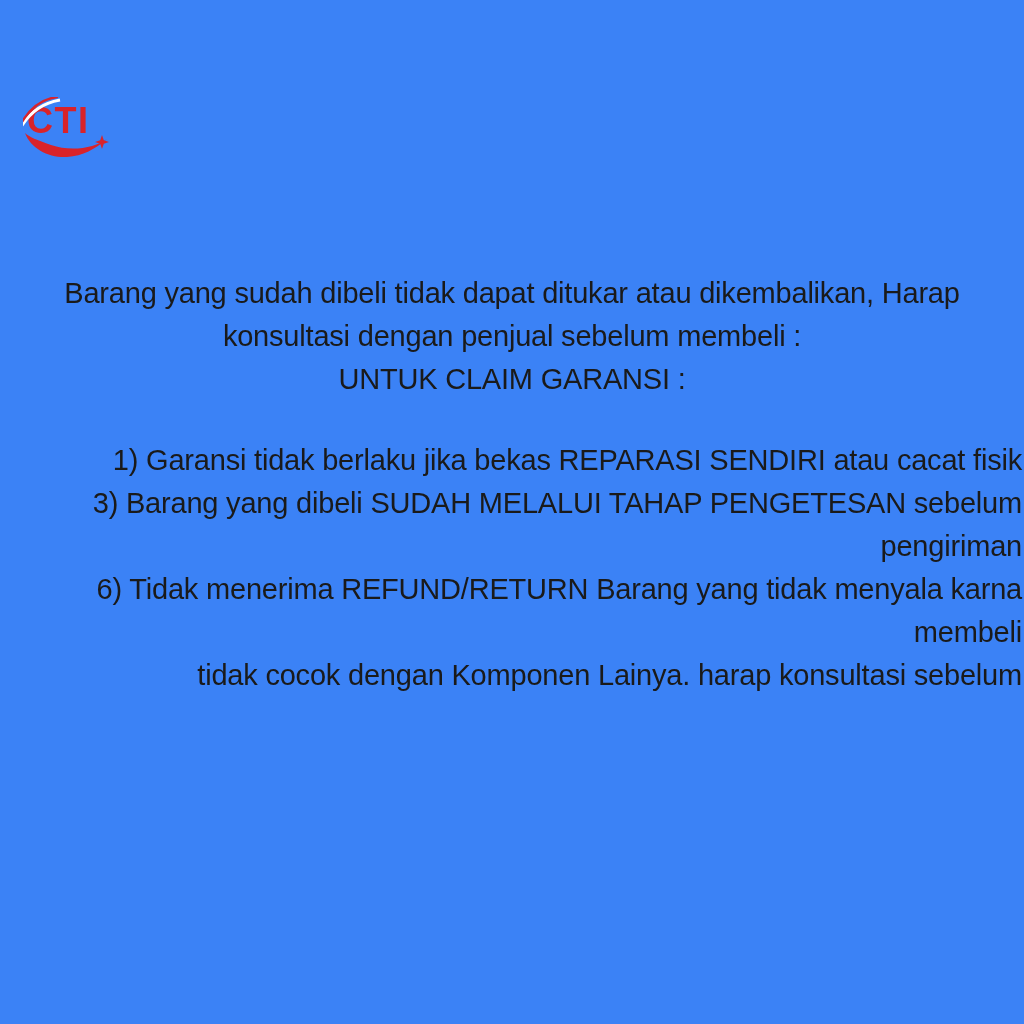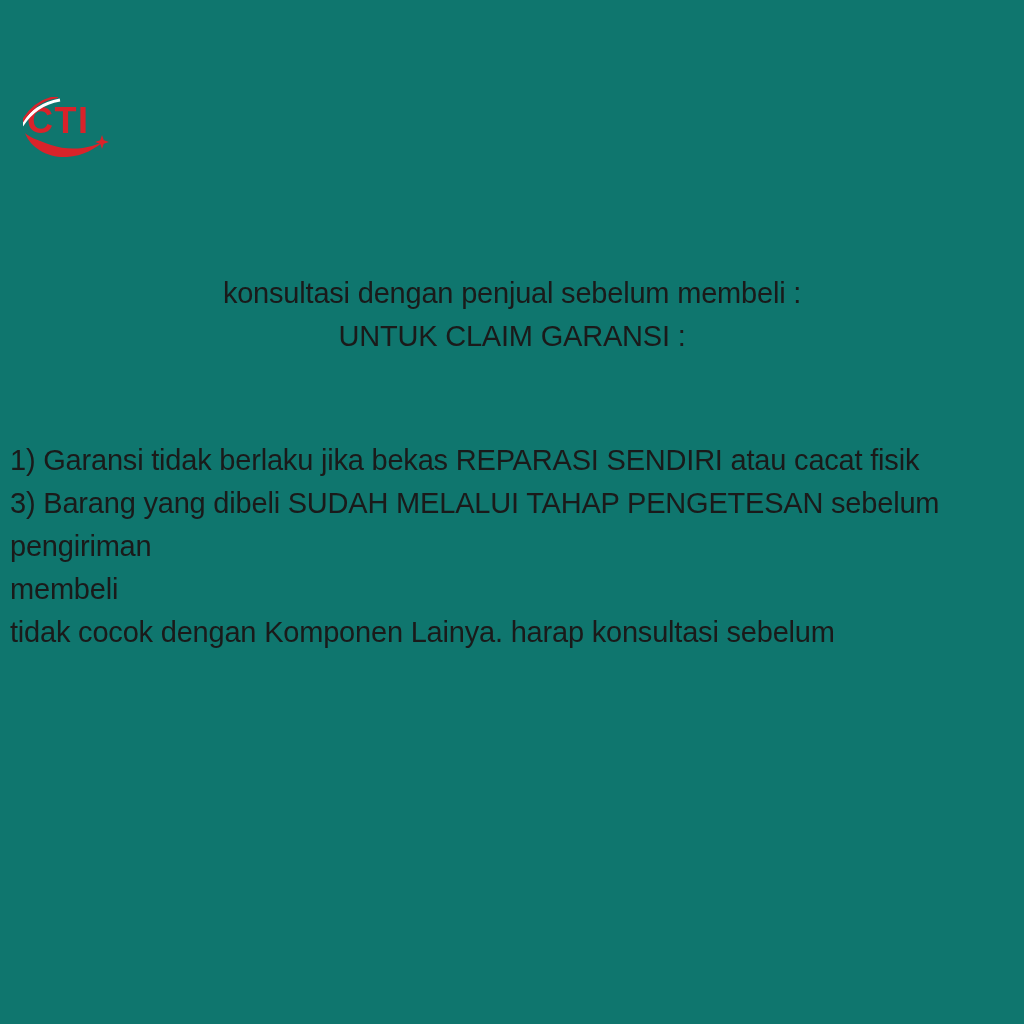--- a/index.html
+++ b/index.html
@@ -11,21 +11,21 @@
     height: 1024px;
     background: #ffffff;
     overflow: hidden;
     position: relative;
     font-family: "Liberation Sans", sans-serif;
     color: #1a1a1a;
   }
   .page {
     position: absolute;
     inset: 0;
-    background: #0f766e;
+    background: #3b82f6;
   }
   .logo {
     position: absolute;
     top: 97px;
     left: 23px;
     width: 90px;
     height: 64px;
   }
   .intro {
     position: absolute;
@@ -35,21 +35,21 @@
     text-align: center;
     font-size: 29px;
     line-height: 43px;
     letter-spacing: -0.2px;
   }
   .terms {
     position: absolute;
     top: 439px;
     left: 10px;
     width: 1012px;
-    text-align: left;
+    text-align: right;
     font-size: 29px;
     line-height: 43px;
     letter-spacing: -0.2px;
   }
   .line {
     white-space: nowrap;
   }
 </style>
 </head>
 <body>
@@ -63,25 +63,27 @@
     <path d="M -3 31 C 8 14 20 6 37 3" stroke="#ffffff" stroke-width="3.2" fill="none"></path>
 
     <path d="M -1 25 C 8 10 19 2 34 0" stroke="#d9232a" stroke-width="2.4" fill="none" stroke-linecap="round"></path>
 
     <path d="M2 36 C 8 52 26 61 44 60 C 60 59 72 52 84 42 C 72 51 48 55 28 48 C 14 43 6 40 2 36 Z" fill="#d9232a"></path>
 
     <path d="M79 38 L80.8 43.2 L86 45 L80.8 46.8 L79 52 L77.2 46.8 L72 45 L77.2 43.2 Z" fill="#d9232a"></path>
   </svg>
 
   <div class="intro">
+      <div class="line">Barang yang sudah dibeli tidak dapat ditukar atau dikembalikan, Harap</div>
       <div class="line">konsultasi dengan penjual sebelum membeli :</div>
       <div class="line">UNTUK CLAIM GARANSI :</div>
     </div>
 
   <div class="terms">
       <div class="line">1) Garansi tidak berlaku jika bekas REPARASI SENDIRI atau cacat fisik</div>
       <div class="line">3) Barang yang dibeli SUDAH MELALUI TAHAP PENGETESAN sebelum</div>
       <div class="line">pengiriman</div>
+      <div class="line">6) Tidak menerima REFUND/RETURN Barang yang tidak menyala karna</div>
       <div class="line">membeli</div>
       <div class="line">tidak cocok dengan Komponen Lainya. harap konsultasi sebelum</div>
     </div>
 
 </div>
 
 </body></html>

